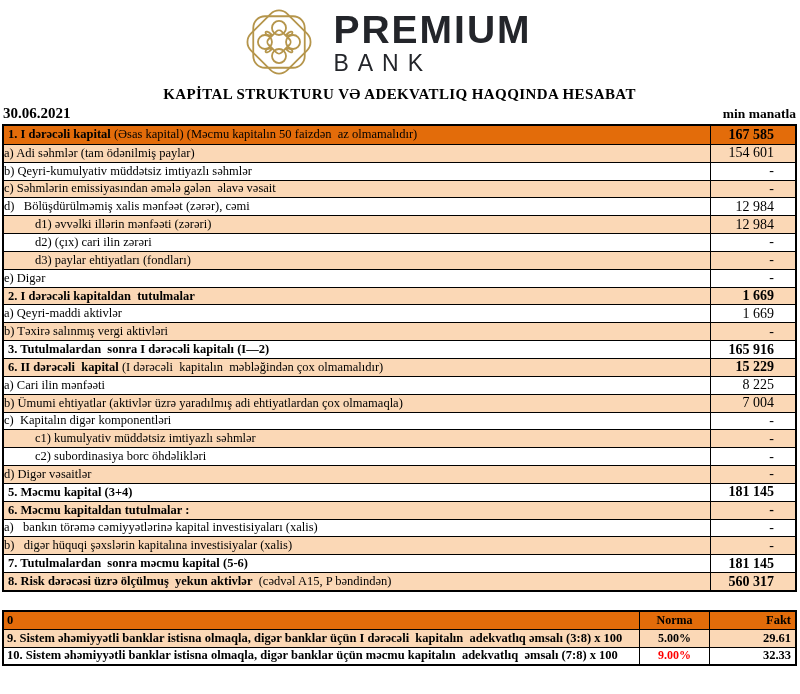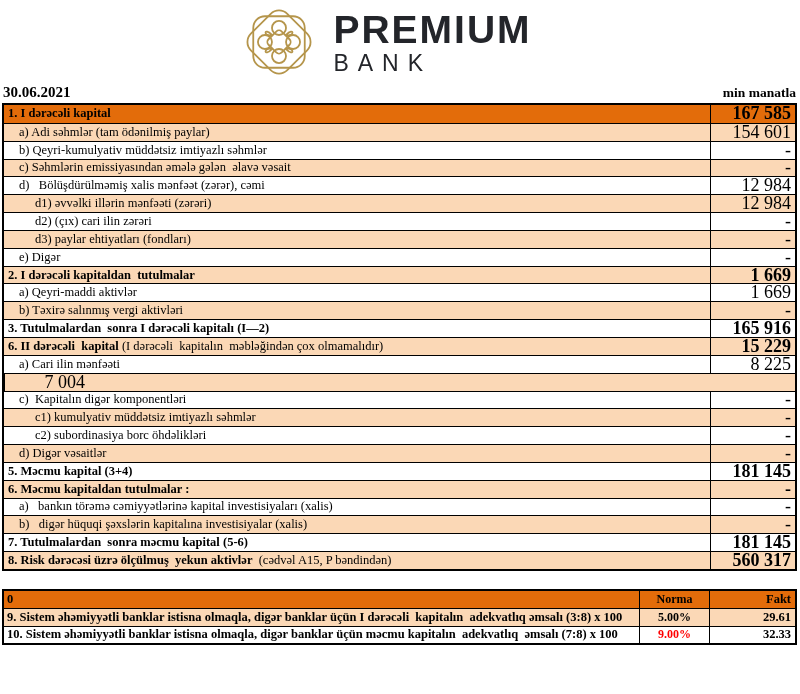--- a/index.html
+++ b/index.html
@@ -22,22 +22,22 @@
   .title { text-align:center; font-size:15px; font-weight:700; letter-spacing:.4px; margin-top:4px; }
   .meta-row { display:flex; justify-content:space-between; align-items:flex-end; margin-top:2px; padding:0 1px; }
   .date { font-size:15px; font-weight:700; }
   .unit { font-size:13.5px; font-weight:700; }
 
   
   .cap-table { border:2px solid #000; margin-top:2px; }
   .t-row { display:flex; height:17.85px; align-items:center; border-top:1px solid #000; }
   .t-row:first-child { border-top:none; }
   .cell-label { flex:1 1 auto; font-size:12.5px; padding-left:4px; white-space:pre; overflow:hidden; height:100%; display:flex; align-items:center; }
-  .cell-value { flex:0 0 85px; font-size:18px; text-align:right; padding-right:4px; border-left:1.5px solid #000; height:100%; display:flex; align-items:center; justify-content:flex-end; }
-  .ind-1 .cell-label { padding-left:15px; }
+  .cell-value { flex:0 0 85px; font-size:14px; text-align:right; padding-right:21px; border-left:1.5px solid #000; height:100%; display:flex; align-items:center; justify-content:flex-end; }
+  .ind-1 .cell-label { padding-left:0; }
   .ind-2 .cell-label { padding-left:31px; }
   .bold .lbl, .bold .cell-value { font-weight:700; }
   .note { font-weight:400; }
   .bg-orange { background:#e36c0a; }
   .bg-peach  { background:#fbd8b6; }
   .bg-white  { background:#ffffff; }
 
   
   .adq-table { border:2px solid #000; margin-top:18px; }
   .a-row { display:flex; height:17.6px; align-items:stretch; border-top:1px solid #000; }
@@ -64,29 +64,30 @@
         <rect x="38" y="38" width="24" height="24" rx="5" transform="rotate(45 50 50)"></rect>
         <path d="M41 41 C 30 30 30 44 41 41 Z M59 41 C 70 30 70 44 59 41 Z M41 59 C 30 70 30 56 41 59 Z M59 59 C 70 70 70 56 59 59 Z"></path>
       </g>
     </svg>
     <div class="logo-text">
       <span class="brand">PREMIUM</span>
       <span class="bank">BANK</span>
     </div>
   </header>
 
+  <div class="title">KAPİTAL STRUKTURU VƏ ADEKVATLIQ HAQQINDA HESABAT</div>
 
   <div class="meta-row">
     <span class="date">30.06.2021</span>
     <span class="unit">min manatla</span>
   </div>
 
   <div class="cap-table" id="cap-table">
       <div class="t-row bg-orange ind-0 bold">
-        <div class="cell-label"><span class="lbl">1. I dərəcəli kapital</span></div>
+        <div class="cell-label"><span class="lbl">1. I dərəcəli kapital</span><span class="note"> (Əsas kapital) (Məcmu kapitalın 50 faizdən  az olmamalıdır)</span></div>
         <div class="cell-value">167 585</div>
       </div>
       <div class="t-row bg-peach ind-1">
         <div class="cell-label"><span class="lbl">a) Adi səhmlər (tam ödənilmiş paylar)</span><span class="note"></span></div>
         <div class="cell-value">154 601</div>
       </div>
       <div class="t-row bg-white ind-1">
         <div class="cell-label"><span class="lbl">b) Qeyri-kumulyativ müddətsiz imtiyazlı səhmlər</span><span class="note"></span></div>
         <div class="cell-value">-</div>
       </div>
@@ -132,20 +133,21 @@
       </div>
       <div class="t-row bg-peach ind-0 bold">
         <div class="cell-label"><span class="lbl">6. II dərəcəli  kapital</span><span class="note"> (I dərəcəli  kapitalın  məbləğindən çox olmamalıdır)</span></div>
         <div class="cell-value">15 229</div>
       </div>
       <div class="t-row bg-white ind-1">
         <div class="cell-label"><span class="lbl">a) Cari ilin mənfəəti</span><span class="note"></span></div>
         <div class="cell-value">8 225</div>
       </div>
       <div class="t-row bg-peach ind-1">
+        <div class="cell-label"><span class="lbl">b) Ümumi ehtiyatlar (aktivlər üzrə yaradılmış adi ehtiyatlardan çox olmamaqla)</span><span class="note"></span></div>
         <div class="cell-value">7 004</div>
       </div>
       <div class="t-row bg-white ind-1">
         <div class="cell-label"><span class="lbl">c)  Kapitalın digər komponentləri</span><span class="note"></span></div>
         <div class="cell-value">-</div>
       </div>
       <div class="t-row bg-peach ind-2">
         <div class="cell-label"><span class="lbl">c1) kumulyativ müddətsiz imtiyazlı səhmlər</span><span class="note"></span></div>
         <div class="cell-value">-</div>
       </div>

